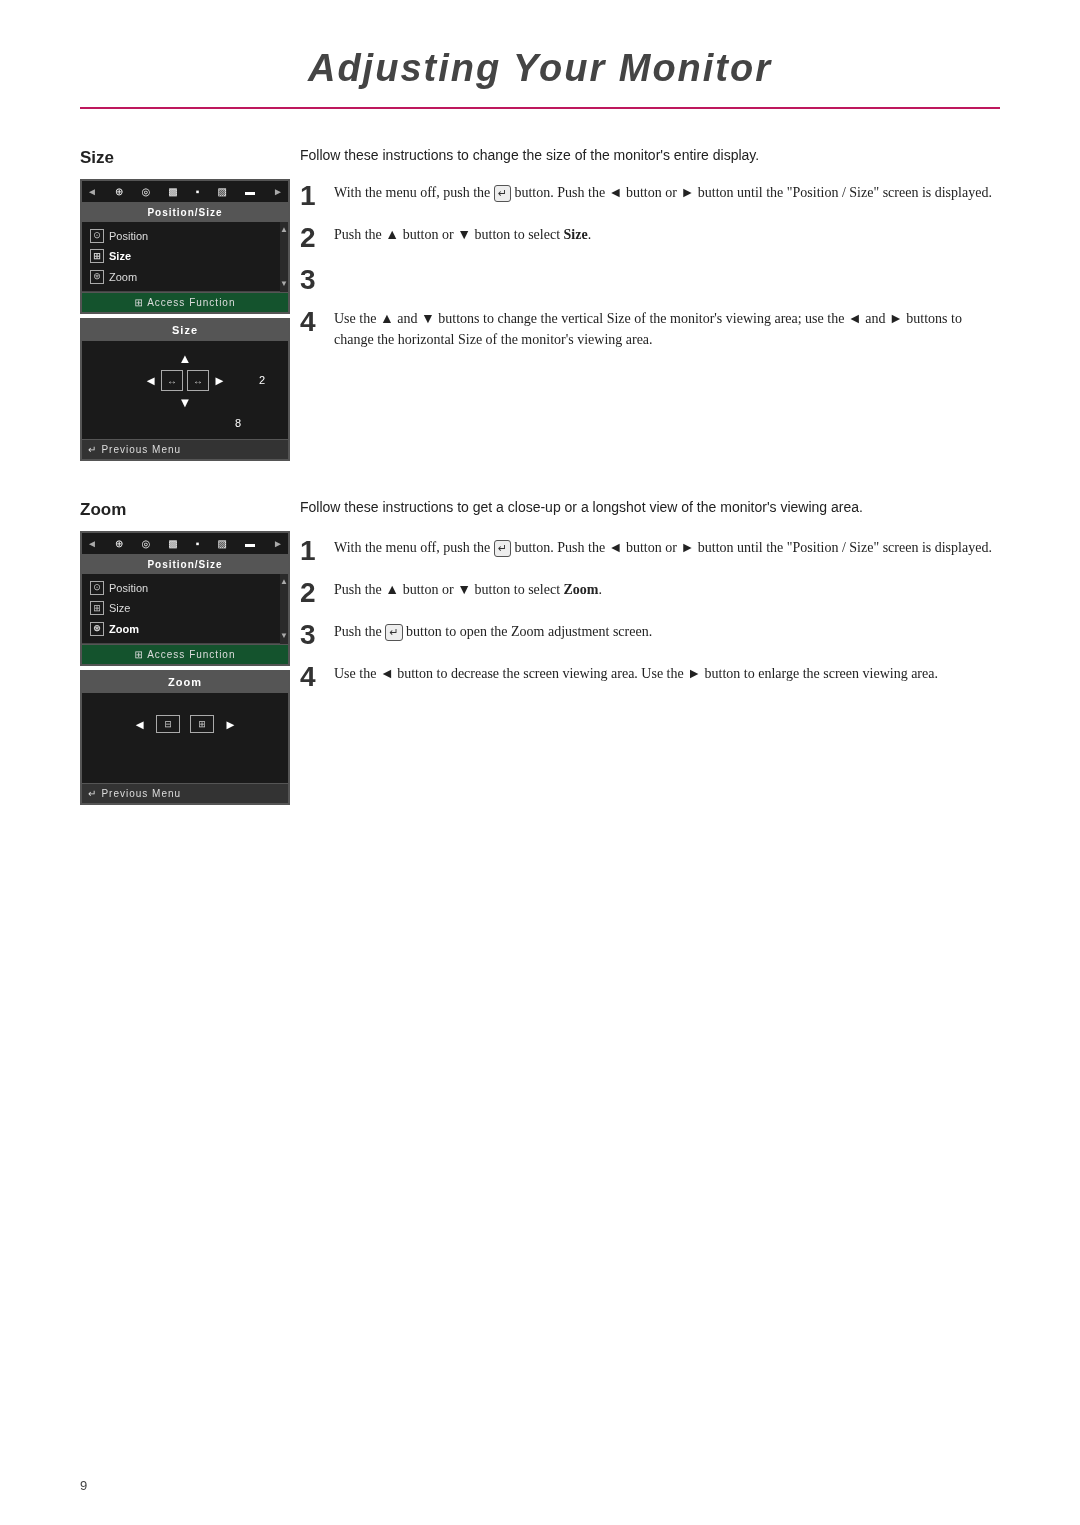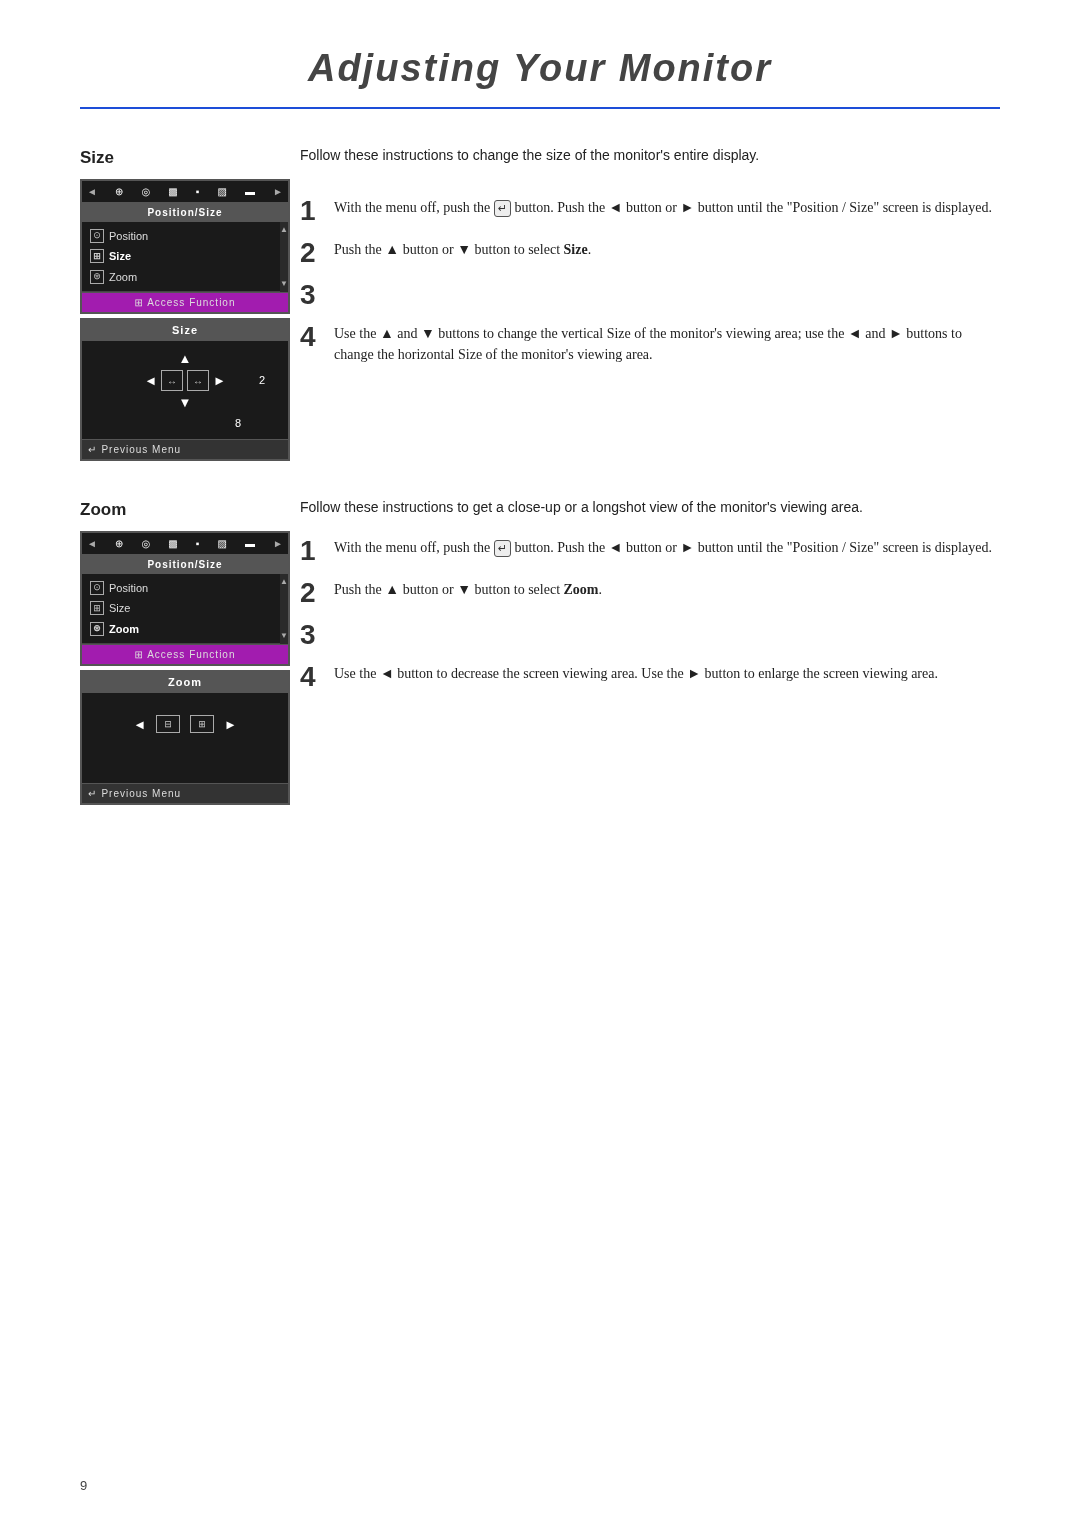--- a/index.html
+++ b/index.html
@@ -22,21 +22,21 @@
 
     
     .page-title {
       text-align: center;
       font-size: 38px;
       font-weight: bold;
       color: #444;
       letter-spacing: 2px;
       margin-bottom: 12px;
       font-style: italic;
-      border-bottom: 2px solid #1d4ed8;
+      border-bottom: 2px solid #be185d;
       padding-bottom: 10px;
     }
 
     
     .section {
       display: flex;
       flex-direction: row;
       margin-top: 36px;
     }
 
@@ -113,21 +113,21 @@
       font-size: 9px;
       border: 1px solid #aaa;
       color: #ccc;
     }
 
     .osd-menu-row {
       display: flex;
     }
 
     .osd-access-bar {
-      background: #a21caf;
+      background: #14532d;
       text-align: center;
       padding: 2px 4px;
       font-size: 10px;
       letter-spacing: 1px;
       color: #ddd;
       border-top: 1px solid #555;
     }
 
     
     .osd-adjust-screen {
@@ -326,21 +326,21 @@
           </div>
           <div class="osd-prev-menu">
             <span>↵</span>
             <span>Previous Menu</span>
           </div>
         </div>
       </div>
     </div>
 
     <div class="section-right">
-      <p style="font-size:14px;margin-bottom:30px;line-height:1.55;">
+      <p style="font-size:14px;margin-bottom:15px;line-height:1.55;">
         Follow these instructions to change the size of the monitor's entire display.
       </p>
       <ol class="step-list">
         <li class="step-item">
           <span class="step-num">1</span>
           <span class="step-text">
             With the menu off, push the <span class="btn-sym">↵</span> button.
             Push the ◄ button or ► button until the "Position / Size" screen is displayed.
           </span>
         </li>
@@ -440,20 +440,23 @@
           </span>
         </li>
         <li class="step-item">
           <span class="step-num">2</span>
           <span class="step-text">
             Push the ▲ button or ▼ button to select <b>Zoom</b>.
           </span>
         </li>
         <li class="step-item">
           <span class="step-num">3</span>
+          <span class="step-text">
+            Push the <span class="btn-sym">↵</span> button to open the Zoom adjustment screen.
+          </span>
         </li>
         <li class="step-item">
           <span class="step-num">4</span>
           <span class="step-text">
             Use the ◄ button to decrease the screen viewing area. Use the ► button to enlarge the screen viewing area.
           </span>
         </li>
       </ol>
     </div>
   </div>

